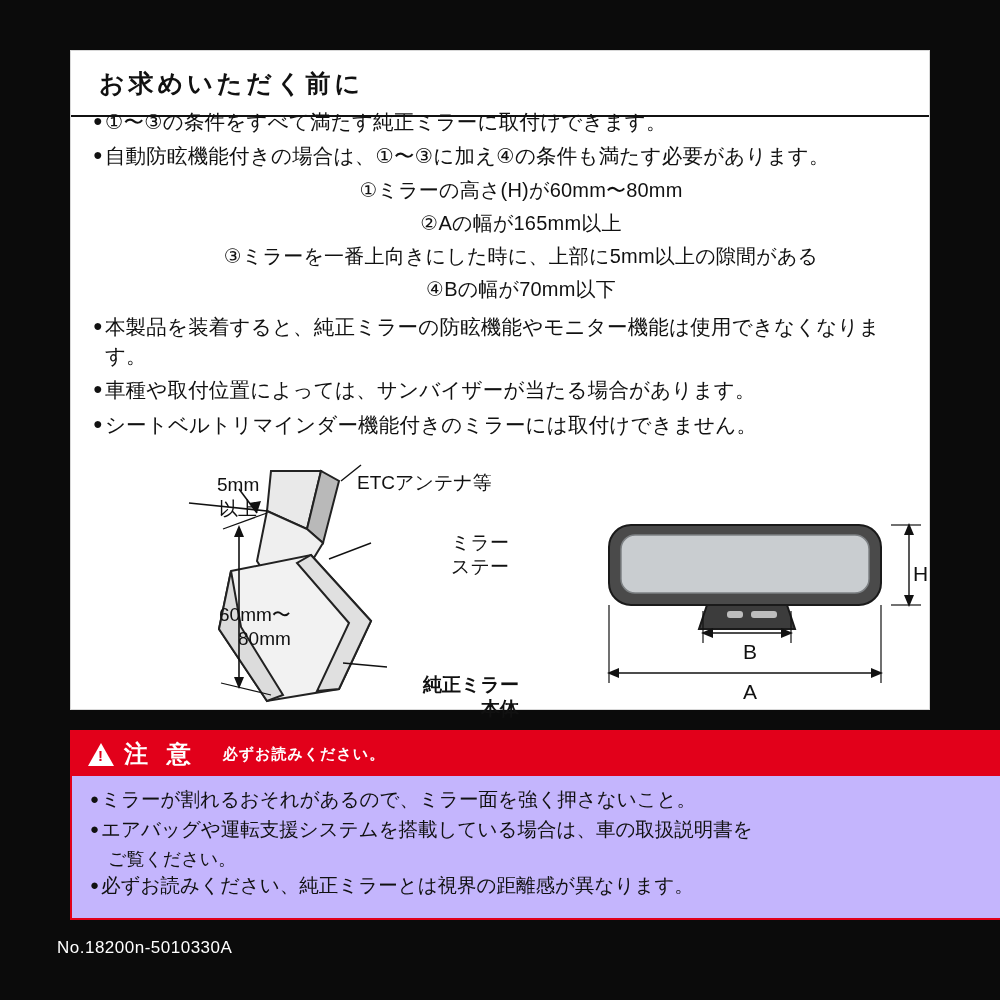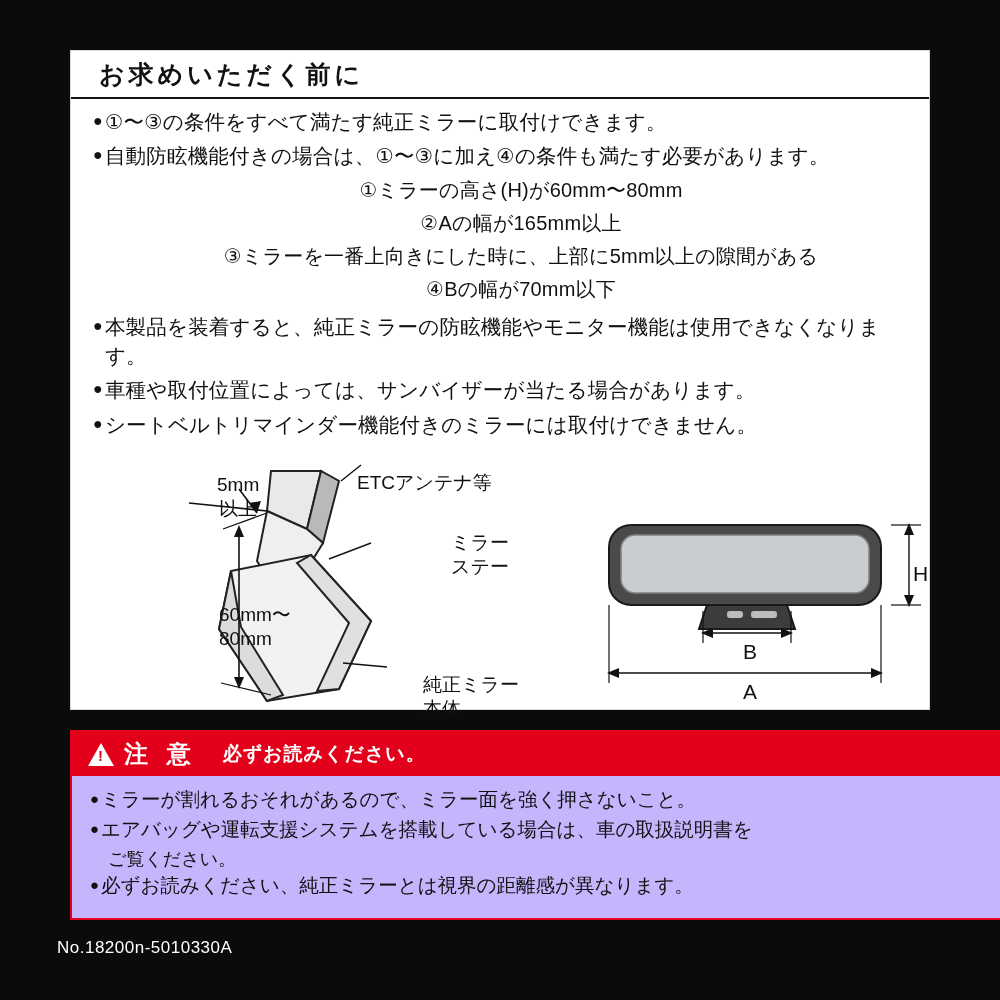--- a/index.html
+++ b/index.html
@@ -18,21 +18,21 @@
   .panel{
     position:absolute;
     left:70px;top:50px;
     width:860px;height:660px;
     background:#ffffff;
     border:1px solid #d8d8d8;
     box-sizing:border-box;
   }
   .panel-title{
     position:absolute;left:0;top:0;
-    width:100%;height:48px;
+    width:100%;height:66px;
     border-bottom:2px solid #111;
     box-sizing:border-box;
     display:flex;align-items:center;
   }
   .panel-title span{
     font-size:25px;
     font-weight:bold;
     letter-spacing:4px;
     color:#111;
     padding-left:28px;
@@ -71,20 +71,21 @@
     position:absolute;
     left:0;top:400px;
     width:860px;height:258px;
   }
   .fig-label{
     position:absolute;
     font-size:19px;
     color:#111;
     line-height:1.25;
     white-space:pre-line;
+    text-align:right;
   }
   
   .caution{
     position:absolute;
     left:70px;top:730px;
     width:956px;height:190px;
     border:2px solid #e2001a;
     box-sizing:border-box;
     background:#c4b5fd;
   }
@@ -109,21 +110,21 @@
     left:-3px;top:5px;
     font-size:15px;
     font-weight:bold;
     color:#e2001a;
     line-height:1;
   }
   .caution-title{
     color:#fff;font-size:24px;font-weight:bold;letter-spacing:6px;
   }
   .caution-sub{
-    color:#fff;font-size:19px;font-weight:bold;margin-left:26px;letter-spacing:1px;
+    color:#fff;font-size:15px;font-weight:bold;margin-left:26px;letter-spacing:1px;
   }
   .caution-body{
     padding:10px 18px 0 18px;
   }
   .c-line{
     display:flex;align-items:flex-start;
     font-size:19.5px;color:#111;line-height:1.4;
     margin-bottom:3px;
   }
   .c-line .b-dot{font-size:15px;line-height:1.75;}
@@ -215,21 +216,21 @@
 以上</div>
 
       <div class="fig-label" style="left:286px;top:20px;">ETCアンテナ等</div>
 
       <div class="fig-label" style="left:380px;top:80px;">ミラー
 ステー</div>
 
       <div class="fig-label" style="left:148px;top:152px;">60mm〜
 80mm</div>
 
-      <div class="fig-label" style="left:352px;top:222px;">純正ミラー
+      <div class="fig-label" style="left:352px;top:222px;font-weight:bold;">純正ミラー
 本体</div>
 
       <svg style="position:absolute;left:520px;top:60px;" width="340" height="190" viewBox="0 0 340 190">
 
         <rect x="18" y="14" width="272" height="80" rx="22" ry="22" fill="#4a4a4a" stroke="#1a1a1a" stroke-width="2"></rect>
         <rect x="30" y="24" width="248" height="58" rx="14" ry="14" fill="#c9cdd0" stroke="#7d8184" stroke-width="1.5"></rect>
 
         <path d="M116,94 L196,94 L204,118 L108,118 Z" fill="#3c3c3c" stroke="#1a1a1a" stroke-width="2"></path>
         <rect x="136," y="0" width="0" height="0"></rect>
         <rect x="136" y="100" width="16" height="7" rx="3" fill="#bdbdbd"></rect>

